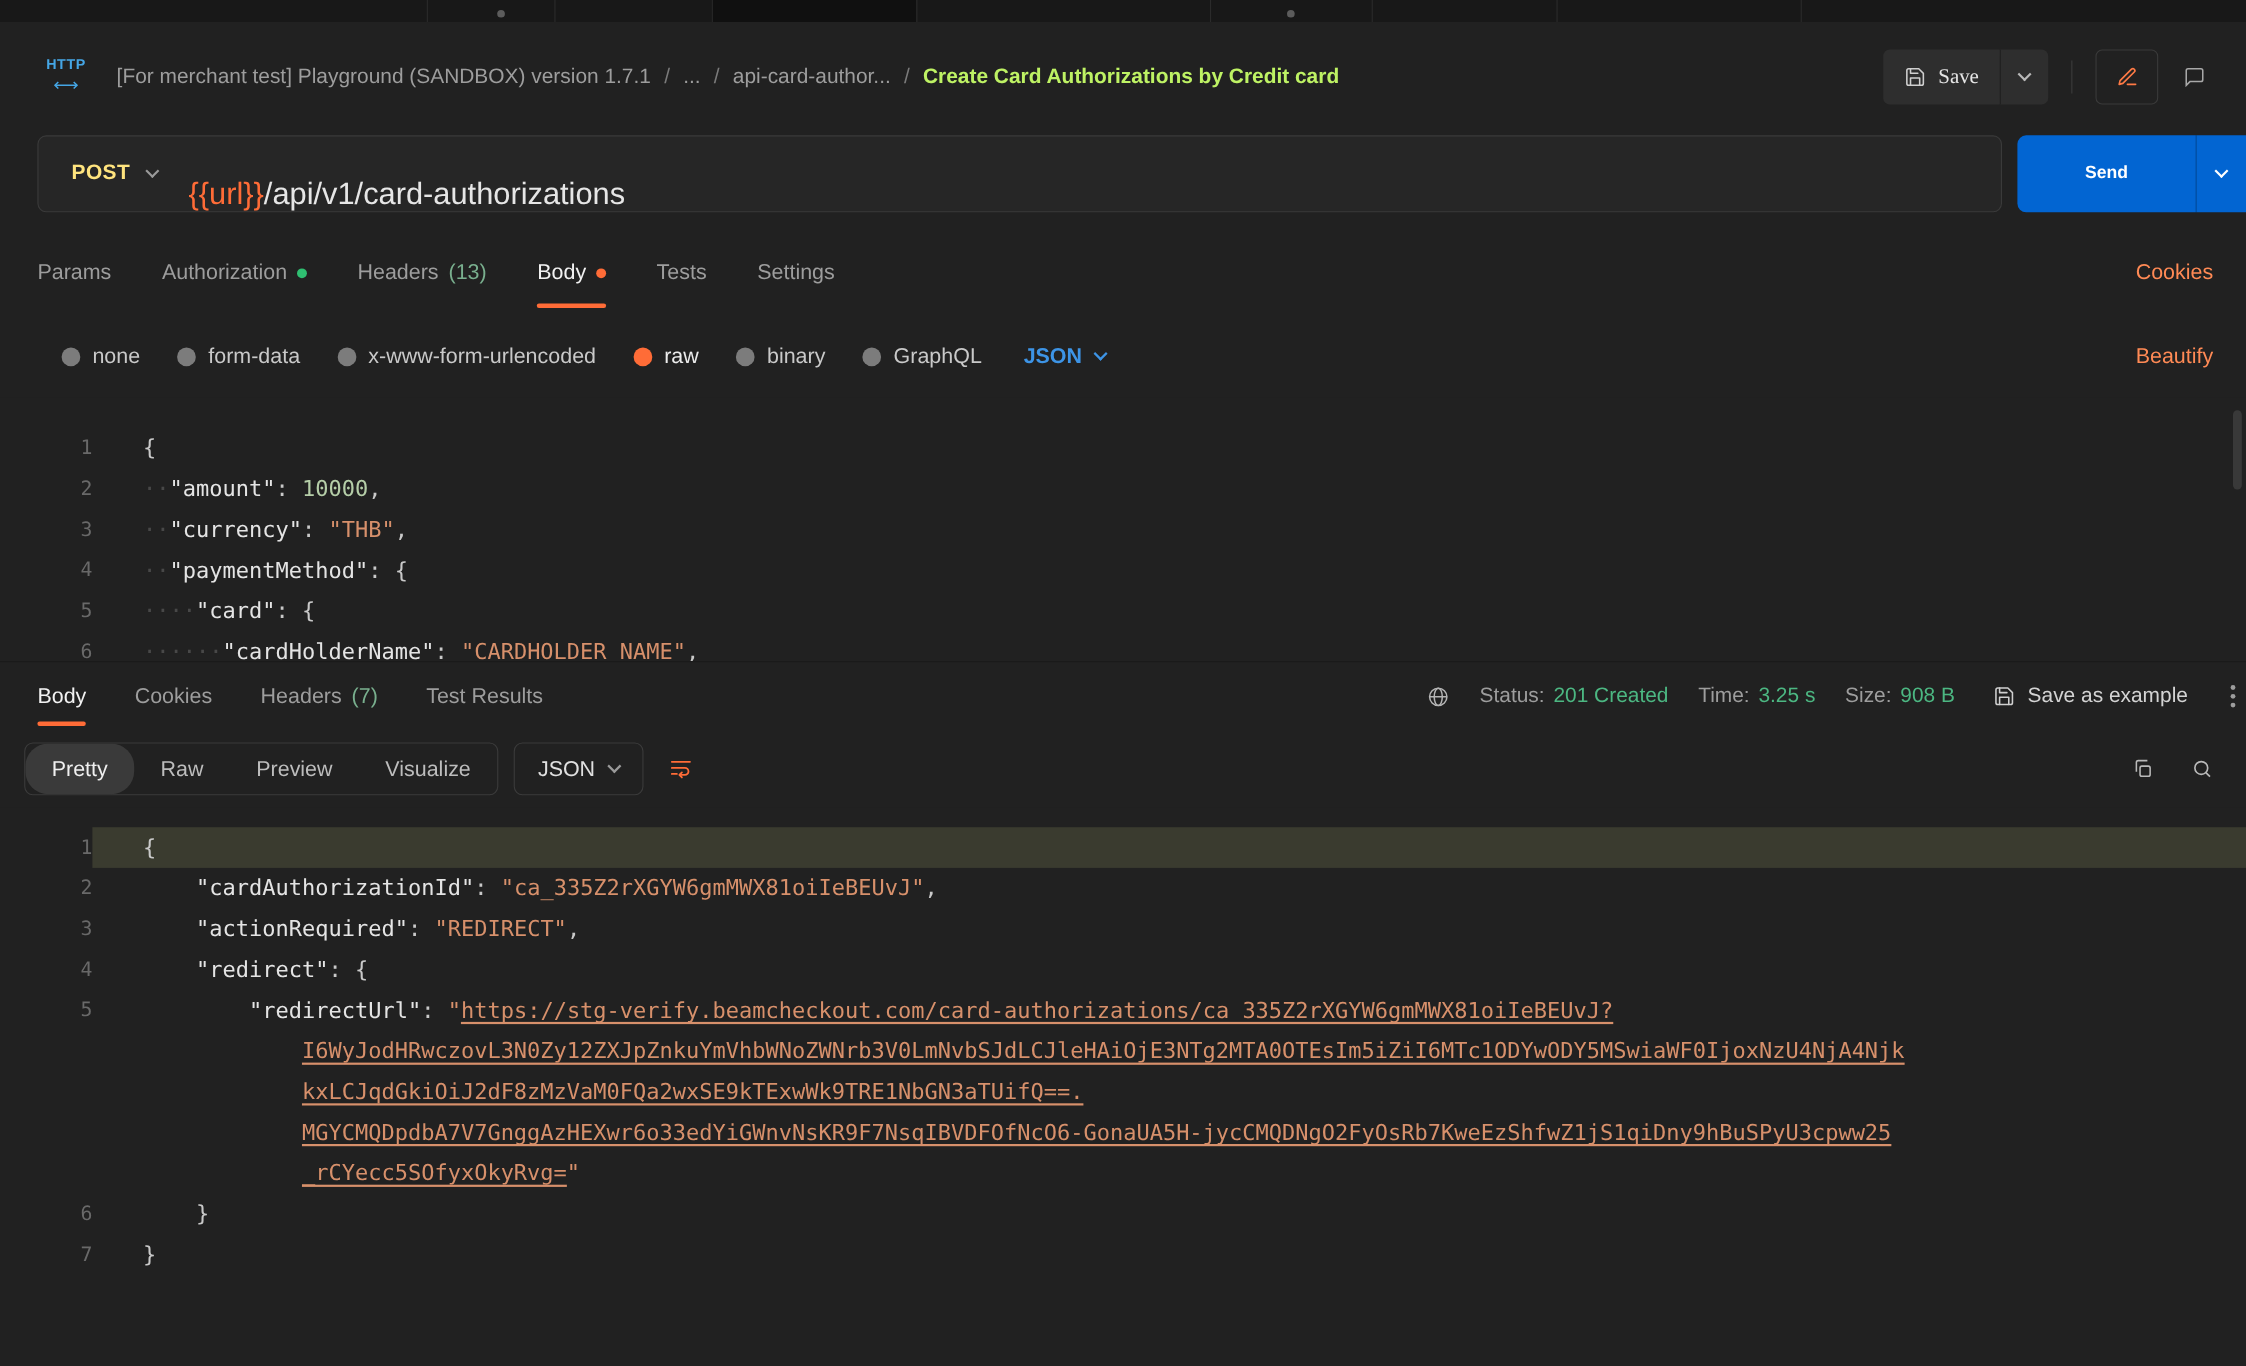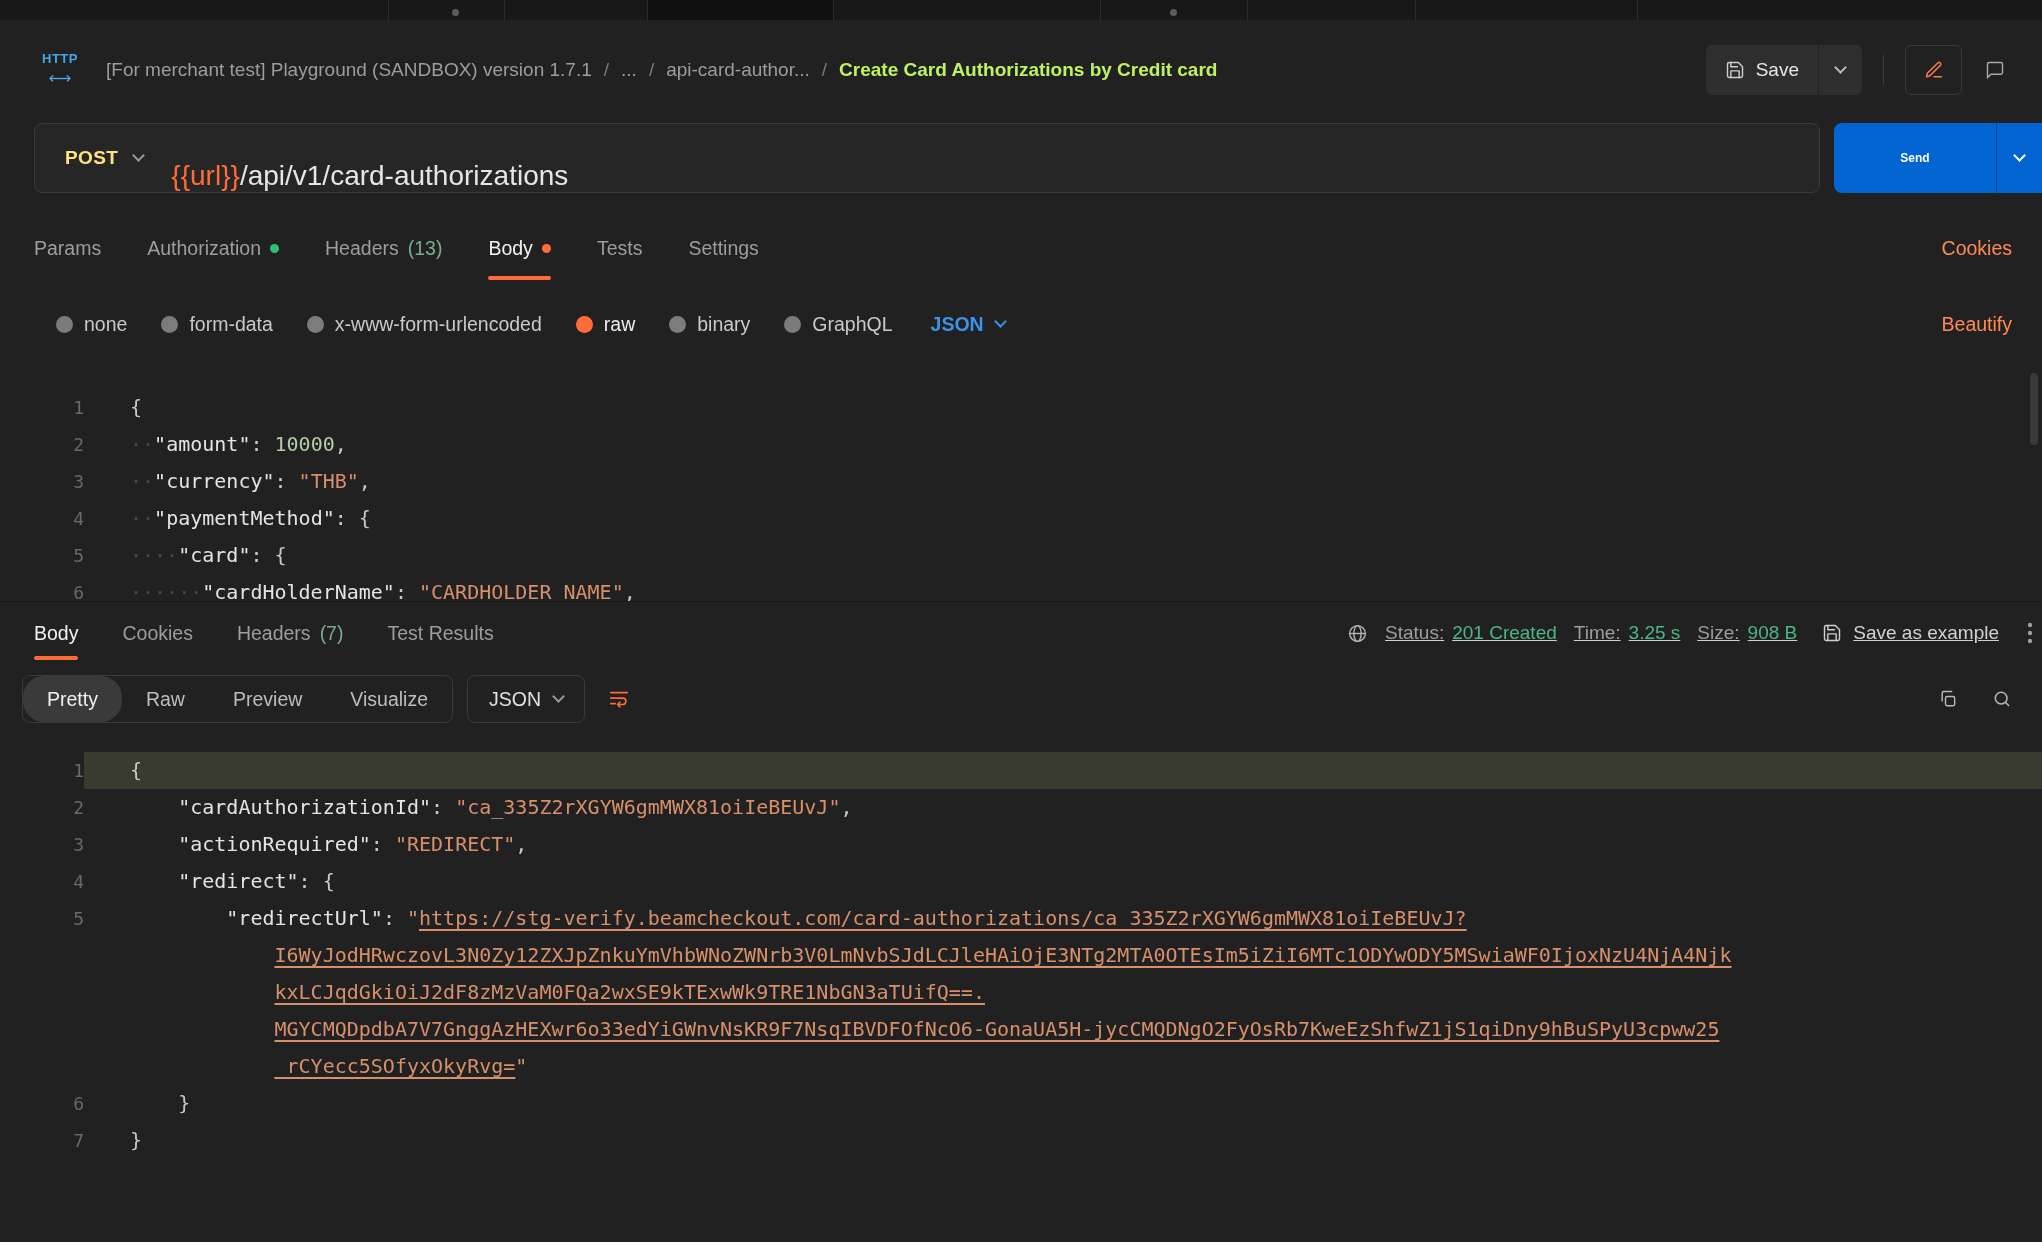--- a/index.html
+++ b/index.html
@@ -22,36 +22,36 @@
 
   
   .crumbrow { height: 99px; display: flex; align-items: center; padding: 0 26px 0 34px; gap: 20px; flex: none; }
   .http-icon { flex: none; width: 52px; text-align: center; color: #45a6e5; }
   .http-txt { font-size: 13px; font-weight: 700; letter-spacing: .5px; }
   .breadcrumb { flex: 1; display: flex; align-items: center; gap: 12px; white-space: nowrap; overflow: hidden; color: #9d9d9d; }
   .crumb-seg { color: #9d9d9d; }
   .crumb-seg.strong { color: #bef264; font-weight: 700; }
   .crumb-sep { color: #7a7a7a; }
   .crumb-actions { flex: none; display: flex; align-items: center; }
-  .save-btn { height: 50px; display: flex; align-items: center; gap: 11px; padding: 0 19px; background: #2e2e2e; border-radius: 6px 0 0 6px; color: #e6e6e6; }
+  .save-btn { height: 50px; display: flex; align-items: center; gap: 11px; padding: 0 19px; background: #2e2e2e; border-radius: 6px 0 0 6px; color: #e6e6e6; font-family: Liberation Serif, serif; }
   .save-btn .icon { color: #cfcfcf; display: flex; }
   .save-chevron { height: 50px; width: 44px; background: #2e2e2e; border-left: 1px solid #212121; border-radius: 0 6px 6px 0; display: flex; align-items: center; justify-content: center; color: #b9b9b9; }
   .vdiv { width: 1px; height: 30px; background: #3c3c3c; margin: 0 21px; }
   .edit-btn { width: 57px; height: 50px; border: 1px solid #3a3a3a; border-radius: 6px; display: flex; align-items: center; justify-content: center; color: #ff7a45; }
   .comment-btn { width: 42px; height: 50px; display: flex; align-items: center; justify-content: center; color: #a8a8a8; margin-left: 12px; }
 
   
   .urlrow { height: 70px; margin: 4px 0 16px; padding-left: 34px; display: flex; gap: 14px; flex: none; }
   .urlbar { flex: 1; border: 1px solid #3a3a3a; background: #262626; border-radius: 8px; display: flex; align-items: flex-end; overflow: hidden; }
   .method { display: flex; align-items: center; gap: 16px; padding: 0 28px 0 30px; height: 100%; color: var(--method-post, #ffe47e); font-weight: 700; letter-spacing: .4px; }
   .method .chev { color: #9a9a9a; }
   .urltext { font-size: 28px; color: #e6e6e6; white-space: nowrap; }
   .urlvar { color: var(--accent, #ff6c37); }
   .sendbtn { flex: none; width: 208px; height: 70px; background: var(--send-blue, #0265d2); border-radius: 8px 0 0 8px; display: flex; align-items: center; color: #fff; }
-  .send-label { flex: 1; text-align: center; font-size: 12px; font-weight: 700; }
+  .send-label { flex: 1; text-align: center; font-size: 16px; font-weight: 700; }
   .send-split { width: 46px; height: 100%; border-left: 1px solid rgba(0,0,0,.28); display: flex; align-items: center; justify-content: center; color: #fff; }
 
   
   .reqtabs { height: 78px; display: flex; align-items: center; padding: 0 30px 0 34px; flex: none; }
   .tabs { display: flex; height: 100%; align-items: center; gap: 46px; }
   .rtab { position: relative; height: 100%; display: flex; align-items: center; gap: 9px; color: #9d9d9d; font-size: 19.5px; }
   .rtab.active { color: #f2f2f2; }
   .reqtabs .rtab.active::after, .respheader .rtab.active::after {
     content: ""; position: absolute; left: 0; right: 0; height: 4px; border-radius: 2px; background: var(--accent, #ff6c37);
   }
@@ -84,21 +84,21 @@
   .sg-n { color: #b5cea8; }
   .sg-w { color: #484848; }
   .sg-s { color: var(--string-orange, #d7906b); }
   .sg-u { color: var(--string-orange, #d7906b); text-decoration: underline; text-underline-offset: 4px; }
   .scrollthumb { position: absolute; right: 4px; top: 12px; width: 8px; height: 72px; border-radius: 4px; background: #454545; opacity: .7; }
 
   
   .resp { flex: 1; display: flex; flex-direction: column; border-top: 1px solid #1a1a1a; overflow: hidden; }
   .respheader { height: 62px; display: flex; align-items: center; padding: 0 22px 0 34px; gap: 0; flex: none; overflow: hidden; }
   .respheader .tabs { gap: 44px; }
-  .metagroup { margin-left: auto; display: flex; align-items: center; gap: 17px; text-decoration: underline; }
+  .metagroup { margin-left: auto; display: flex; align-items: center; gap: 27px; }
   .globe { color: #b5b5b5; display: flex; }
   .stat { display: flex; align-items: center; gap: 8px; white-space: nowrap; }
   .slabel { color: #9d9d9d; }
   .sval { color: var(--success-green, #4cb782); }
   .saveex { display: flex; align-items: center; gap: 11px; color: #d3d3d3; margin-left: 8px; white-space: nowrap; }
   .saveex .icon { color: #cfcfcf; display: flex; }
   .kebab { color: #9d9d9d; display: flex; margin-right: -14px; margin-left: 10px; }
 
   .respsub { height: 70px; display: flex; align-items: center; padding: 0 30px 0 22px; flex: none; }
   .viewseg { display: flex; align-items: stretch; height: 48px; border: 1px solid #3b3b3b; border-radius: 8px; overflow: hidden; }

